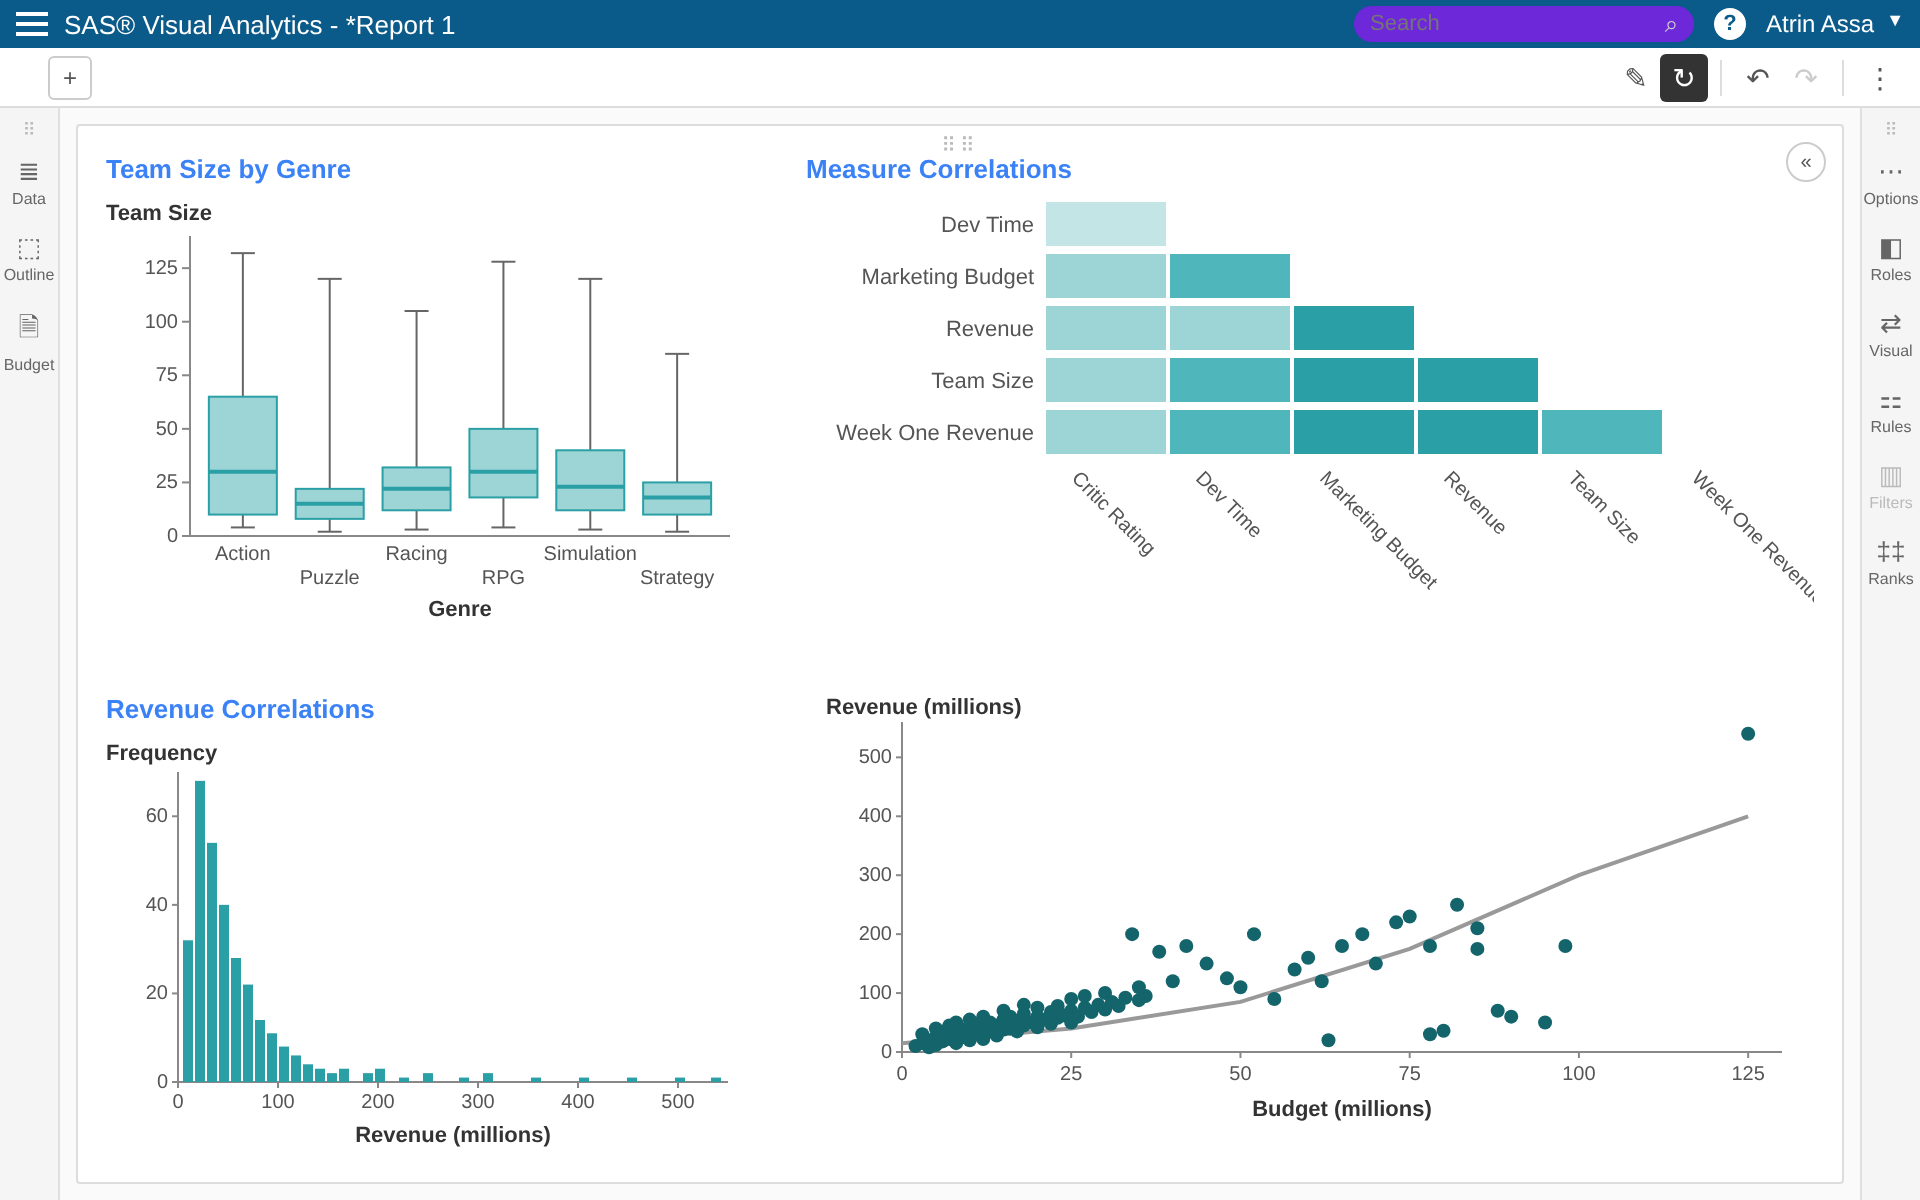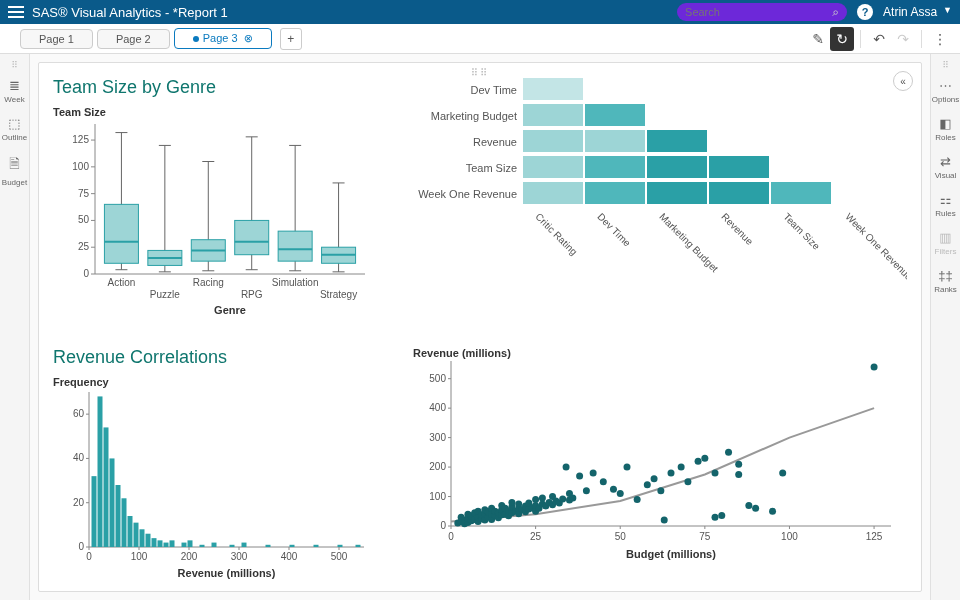--- a/index.html
+++ b/index.html
@@ -30,21 +30,21 @@
 .siderail.right { border-right: none; border-left: 1px solid #e0e0e0; }
 .siderail .ritem { width: 28px; display: flex; flex-direction: column; align-items: center; padding: 6px 0; cursor: pointer; color: #666; }
 .siderail .ritem .ricon { font-size: 13px; margin-bottom: 2px; }
 .siderail .ritem .rlabel { font-size: 8px; }
 .siderail .ritem.disabled { color: #bbb; cursor: default; }
 .canvas { flex: 1; background: #fafafa; padding: 8px; position: relative; }
 .report { background: #fff; border: 1px solid #ddd; border-radius: 2px; width: 100%; height: 100%; padding: 14px 14px 10px 14px; position: relative; display: grid; grid-template-columns: 320px 1fr; grid-template-rows: 260px 1fr; gap: 10px 30px; }
 .report .grip { position: absolute; top: 4px; left: 50%; transform: translateX(-50%); color: #bbb; font-size: 10px; letter-spacing: 2px; }
 .report .collapse { position: absolute; top: 8px; right: 8px; width: 20px; height: 20px; border: 1px solid #ccc; border-radius: 50%; display: flex; align-items: center; justify-content: center; color: #555; cursor: pointer; font-size: 10px; }
 .chart { overflow: hidden; }
-.chart .ctitle { font-size: 18px; color: #0f766e; margin-bottom: 8px; font-weight: 400; }
+.chart .ctitle { font-size: 13px; color: #3b82f6; margin-bottom: 8px; font-weight: 700; }
 svg text { font-family: inherit; }
 .corrgrid { position: relative; height: 210px; }
 .corrgrid .row { display: flex; align-items: center; height: 26px; }
 .corrgrid .rowlabel { width: 120px; text-align: right; font-size: 11px; color: #555; padding-right: 6px; }
 .corrgrid .cells { display: flex; }
 .corrgrid .cell { width: 60px; height: 22px; margin-right: 2px; margin-bottom: 2px; }
 .corrgrid .collabels { display: flex; margin-left: 120px; }
 .corrgrid .collabel { width: 62px; font-size: 10px; color: #555; transform: rotate(45deg); transform-origin: top left; white-space: nowrap; position: relative; top: 4px; left: 18px; }
 </style>
 </head>
@@ -63,42 +63,37 @@
     <span class="sicon">⌕</span>
   </div>
   <div class="help">?</div>
   <div class="user">
     <span>Atrin Assa</span>
     <span class="chev">▼</span>
   </div>
 </div>
 
 <div class="tabbar">
-  <div id="tabs-host" style="display:flex;align-items:center;">
-      <div class="tab">Page 1</div>
-      <div class="tab">Page 2</div>
-      <div class="tab active"><span class="dot"></span>Page 3<span class="closex">⊗</span></div>
-    </div>
   <div class="addtab">+</div>
   <div class="tb-spacer"></div>
   <div class="rbtn">✎</div>
   <div class="rbtn dark">↻</div>
   <div class="divider"></div>
   <div class="rbtn">↶</div>
   <div class="rbtn" style="color:#ccc;">↷</div>
   <div class="divider"></div>
   <div class="rbtn">⋮</div>
 </div>
 
 <div class="main">
   <div class="siderail" id="left-rail">
       <div style="color: rgb(187, 187, 187); font-size: 9px; margin-bottom: 2px;">⠿</div>
       <div class="ritem">
         <div class="ricon">≣</div>
-        <div class="rlabel">Week</div>
+        <div class="rlabel">Data</div>
       </div>
       <div class="ritem">
         <div class="ricon">⬚</div>
         <div class="rlabel">Outline</div>
       </div>
       <div class="ritem">
         <div class="ricon">🗎</div>
         <div class="rlabel">Budget</div>
       </div>
     </div>
@@ -159,20 +154,21 @@
             <line x1="279.5714285714286" y1="165.85714285714286" x2="291.5714285714286" y2="165.85714285714286" stroke="#666"></line>
             <line x1="279.5714285714286" y1="76.92857142857143" x2="291.5714285714286" y2="76.92857142857143" stroke="#666"></line>
             <rect x="268.5714285714286" y="141.21428571428572" width="34" height="16.071428571428555" fill="#9dd5d6" stroke="#2aa0a6"></rect>
             <line x1="268.5714285714286" y1="148.71428571428572" x2="302.5714285714286" y2="148.71428571428572" stroke="#2aa0a6" stroke-width="2"></line>
             <text x="285.5714285714286" y="192" font-size="10" fill="#555" text-anchor="middle">Strategy</text>
             <text x="177" y="208" font-size="11" fill="#333" text-anchor="middle" font-weight="600">Genre</text>
           </svg>
       </div>
 
       <div class="chart">
+        <div class="ctitle">Measure Correlations</div>
         <div class="corrgrid" id="corrgrid">
             <div class="row">
               <div class="rowlabel">Dev Time</div>
               <div class="cells">
                 <div class="cell" style="background: rgb(195, 229, 230);"></div>
               </div>
             </div>
             <div class="row">
               <div class="rowlabel">Marketing Budget</div>
               <div class="cells">

